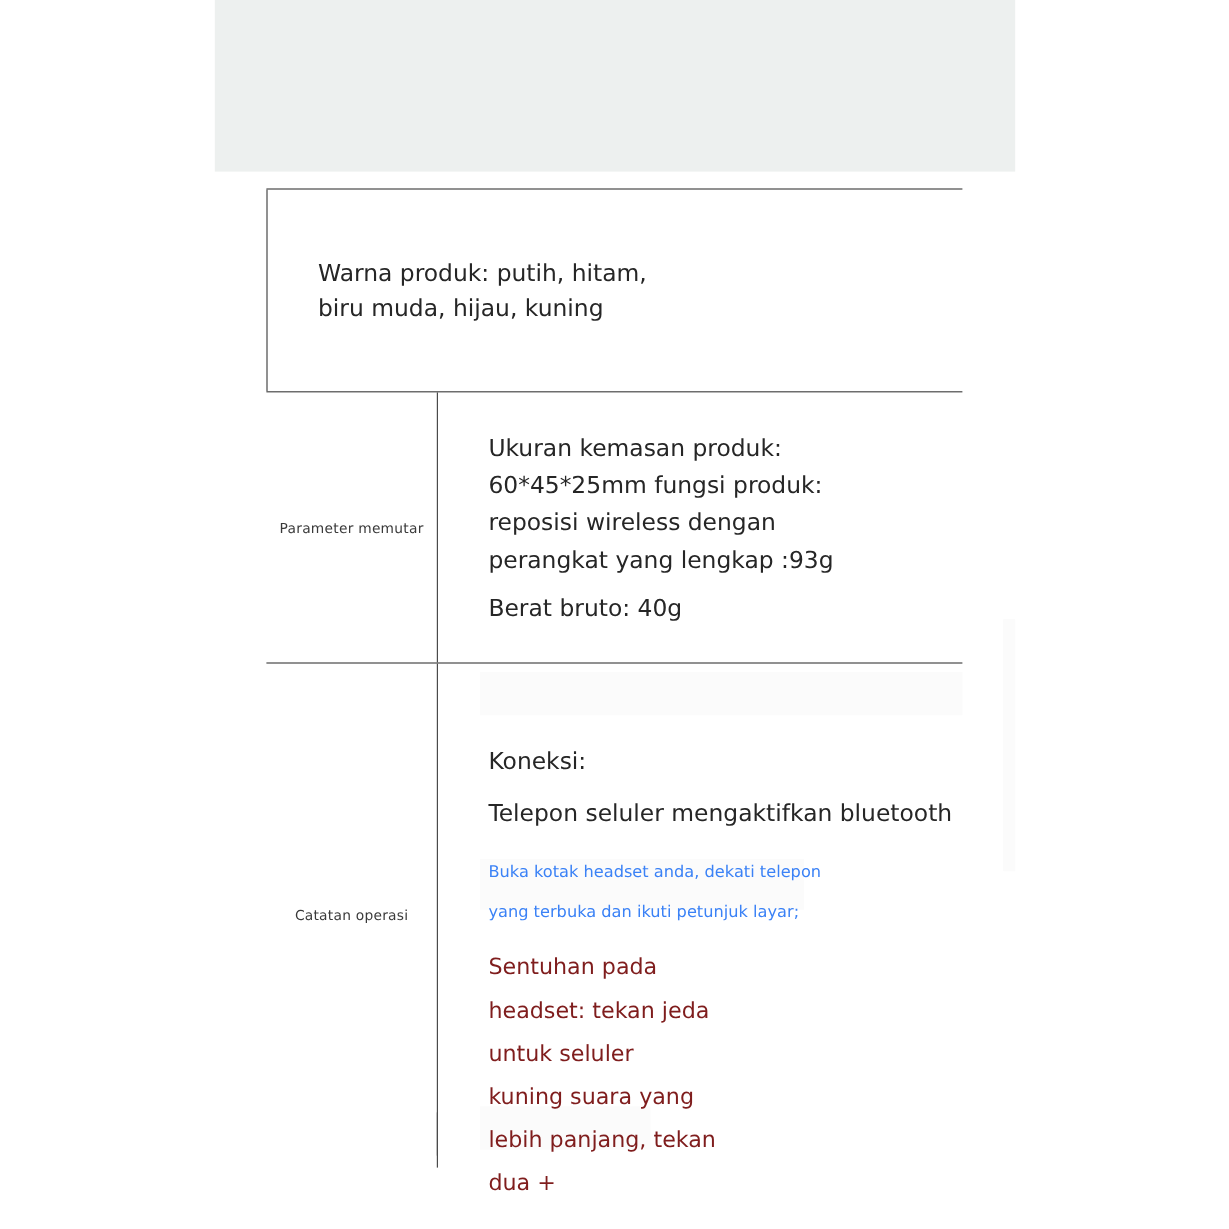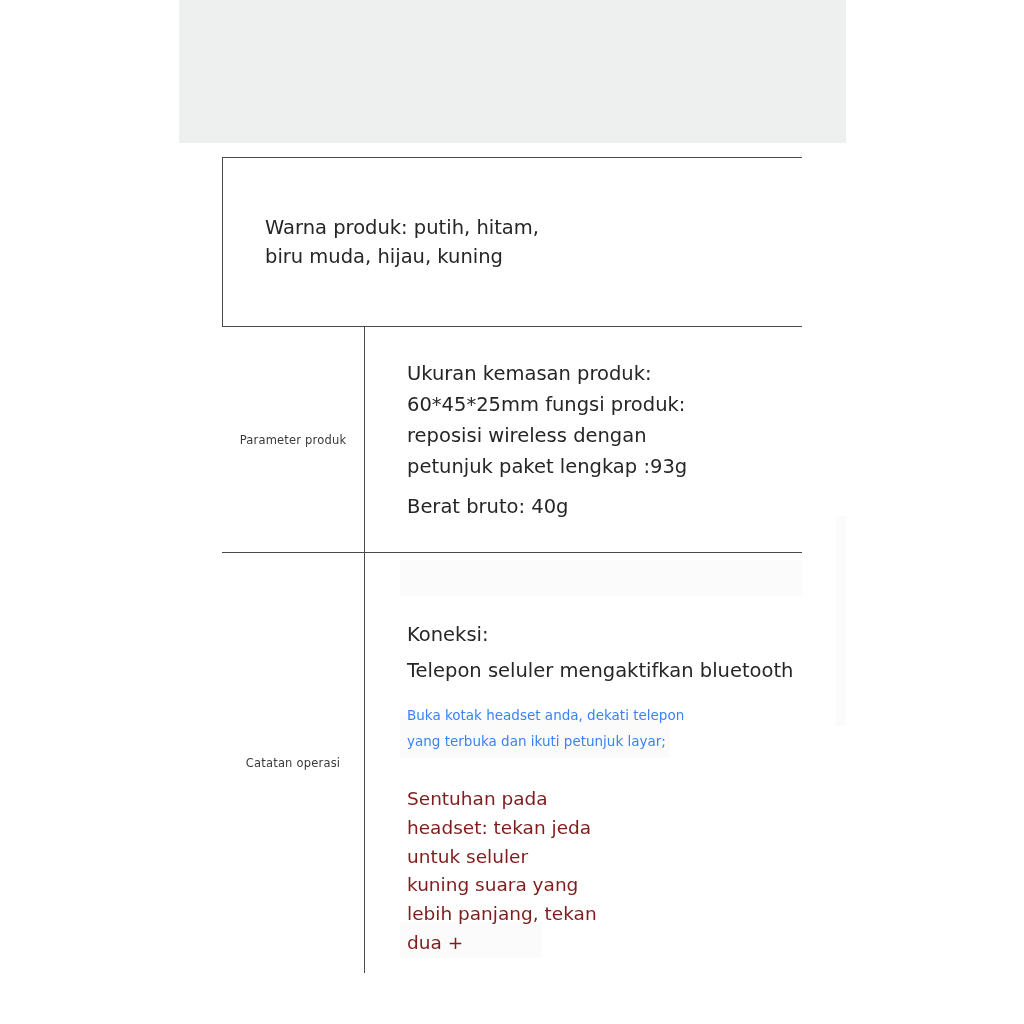--- a/index.html
+++ b/index.html
@@ -74,21 +74,21 @@
   .row-2 { height: 225px; }
   .row-3 { height: 420px; }
 
   .row-1 .row-body,
   .row-2 .row-body,
   .row-3 .row-body {
     display: flex;
     flex-direction: column;
     justify-content: center;
   }
-  .row-3 .row-body { justify-content: space-between; padding-top: 66px; }
+  .row-3 .row-body { justify-content: space-between; padding-top: 66px; gap: 12px; }
 
   .line-lg {
     font-size: 19.5px;
     line-height: 29px;
     color: #262626;
     font-weight: 400;
     white-space: pre;
   }
   .line-lg.loose { line-height: 31px; }
 
@@ -132,26 +132,26 @@
 <div class="spec-table">
 
   <div class="row row-1">
     <div class="row-body">
       <div class="line-lg">Warna produk: putih, hitam,</div>
       <div class="line-lg">biru muda, hijau, kuning</div>
     </div>
   </div>
 
   <div class="row row-2">
-    <div class="row-label">Parameter produk</div>
+    <div class="row-label">Parameter memutar</div>
     <div class="row-body">
       <div class="line-lg loose">Ukuran kemasan produk:</div>
       <div class="line-lg loose">60*45*25mm fungsi produk:</div>
       <div class="line-lg loose">reposisi wireless dengan</div>
-      <div class="line-lg loose">petunjuk paket lengkap :93g</div>
+      <div class="line-lg loose">perangkat yang lengkap :93g</div>
       <div class="gap-sm"></div>
       <div class="line-lg">Berat bruto: 40g</div>
     </div>
   </div>
 
   <div class="row row-3">
     <div class="row-label">Catatan operasi</div>
     <div class="row-body">
       <div class="line-lg loose">Koneksi:</div>
       <div class="line-lg loose">Telepon seluler mengaktifkan bluetooth</div>

